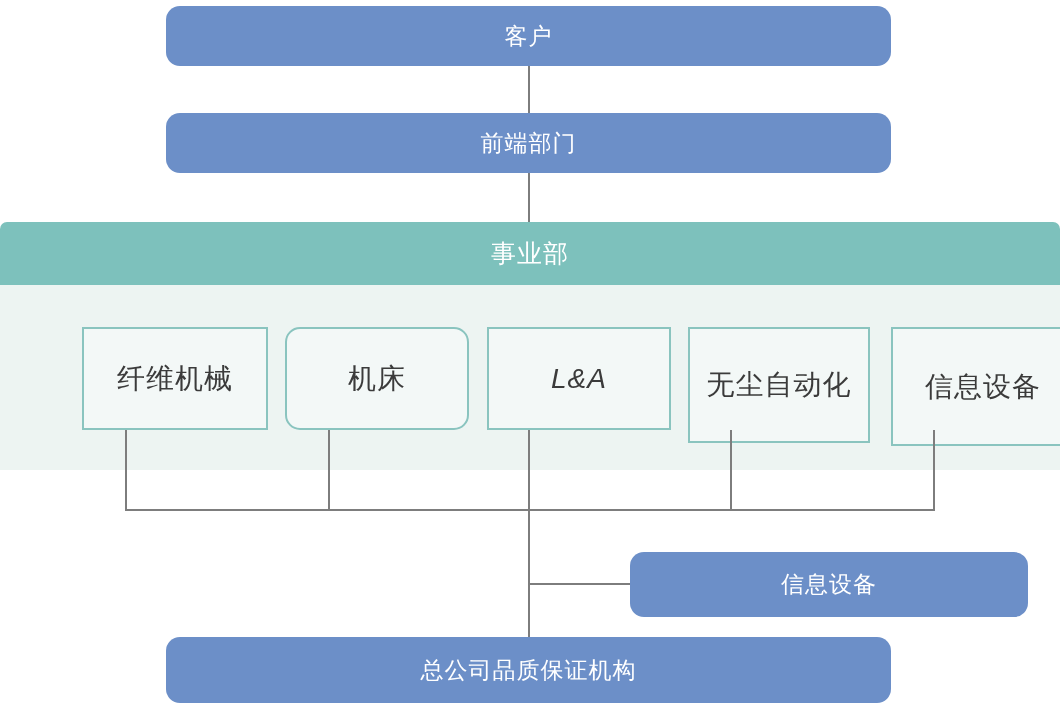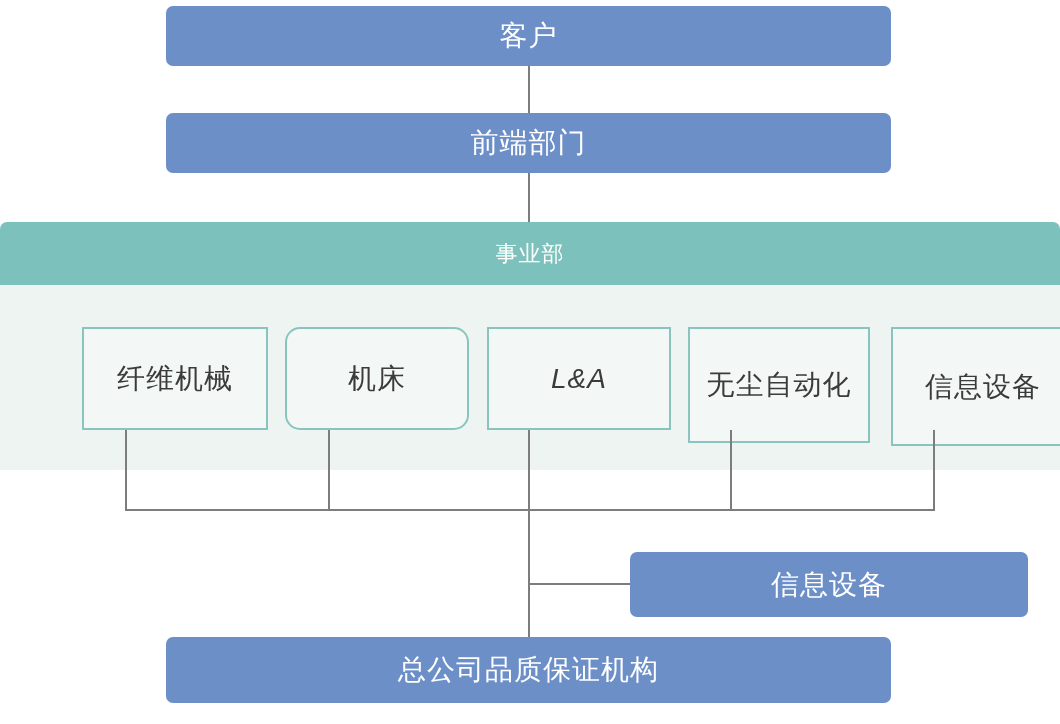--- a/index.html
+++ b/index.html
@@ -24,30 +24,30 @@
   .node{
     position:absolute;
     display:flex;
     align-items:center;
     justify-content:center;
     box-sizing:border-box;
   }
   .blue-box{
     background:var(--blue);
     color:var(--box-text);
-    border-radius:7px;
-    font-size:28px;
+    border-radius:14px;
+    font-size:23px;
     letter-spacing:1px;
     text-align:center;
   }
   .teal-header{
     background:var(--teal);
     color:var(--box-text);
     border-radius:7px 7px 0 0;
-    font-size:22px;
+    font-size:25px;
     letter-spacing:1px;
   }
   .mint-panel{
     position:absolute;
     background:var(--mint);
   }
   .unit-box{
     background:var(--unit-fill);
     border:2px solid var(--unit-border);
     color:var(--unit-text);

